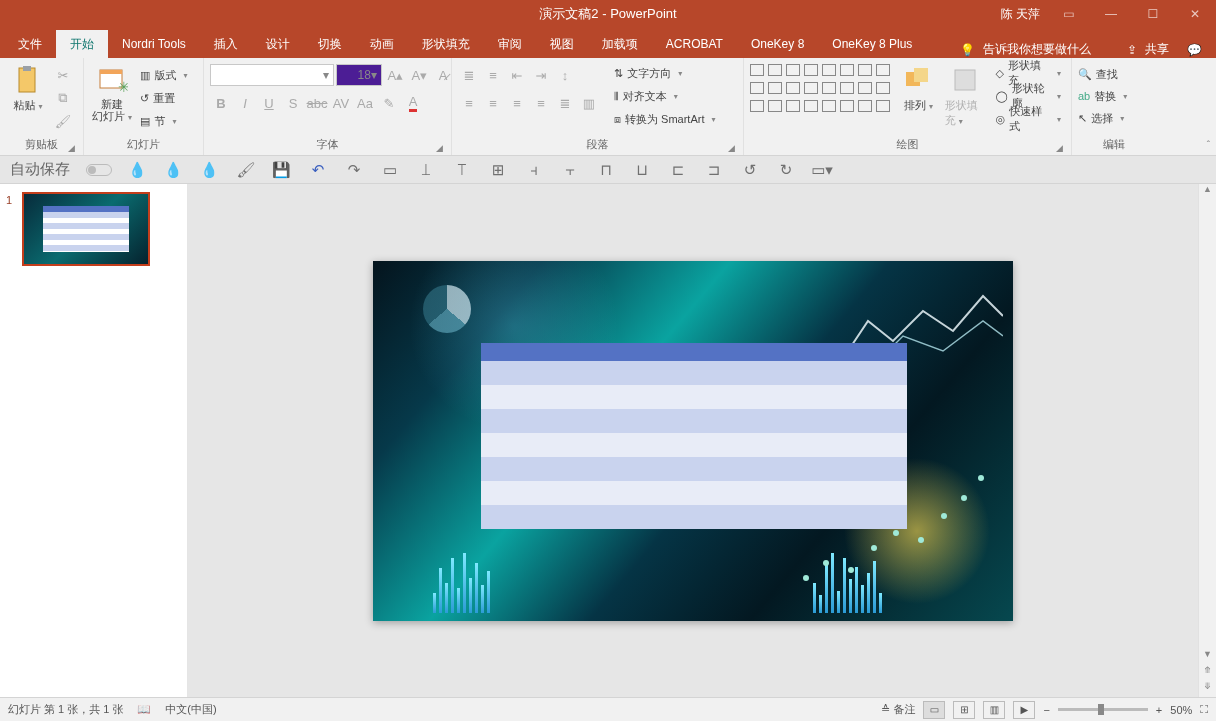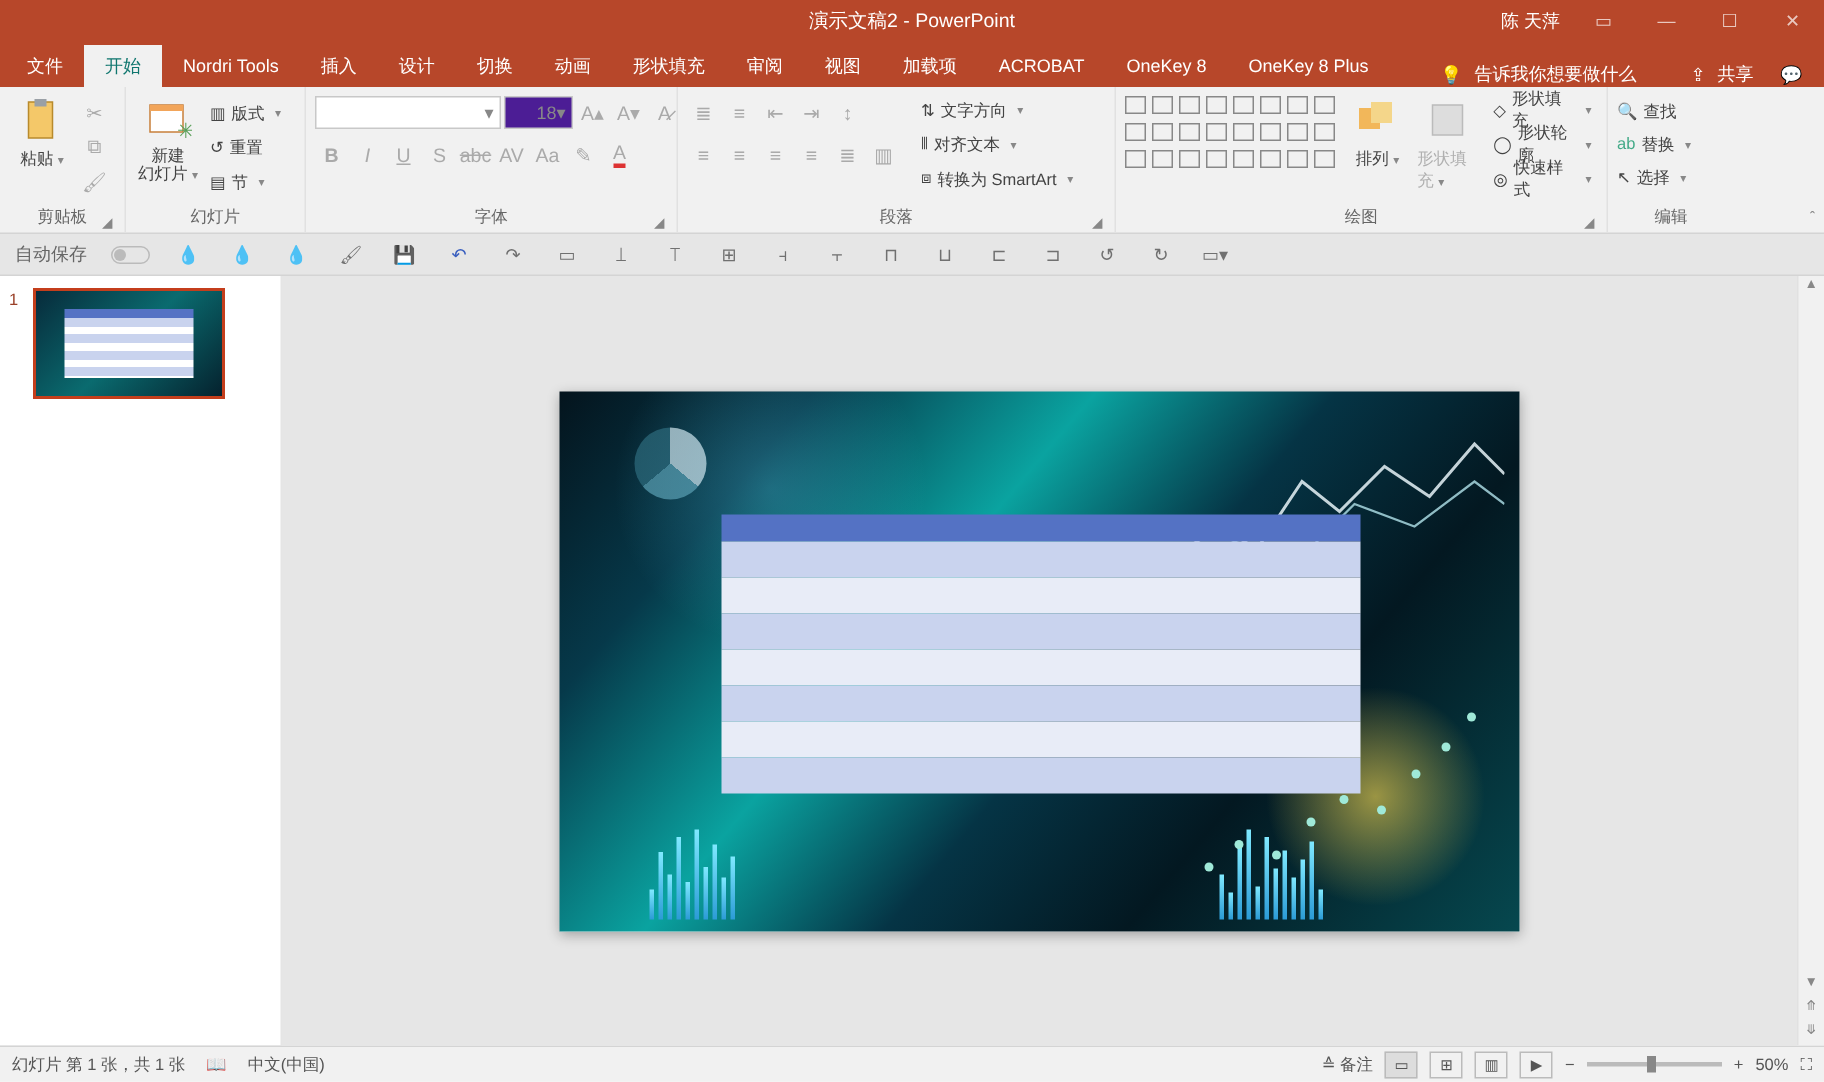--- a/index.html
+++ b/index.html
@@ -24,21 +24,21 @@
 .smallrow.disabled, .disabled { color: #b0b0b0; }
 .fontcombo { width: 124px; height: 22px; border: 1px solid #c8c8c8; background: #fff; display: flex; align-items: center; padding: 0 4px; color: #888; justify-content: space-between; }
 .fontsize { width: 46px; height: 22px; border: 1px solid #c8c8c8; background: #4c1d95; display: flex; align-items: center; padding: 0 4px; color: #888; justify-content: flex-end; }
 .fmtrow { display: flex; gap: 2px; align-items: center; }
 .fmtbtn { width: 22px; height: 22px; display: flex; align-items: center; justify-content: center; color: #aaa; font-size: 13px; }
 .shapesgrid { display: grid; grid-template-columns: repeat(8, 16px); grid-auto-rows: 16px; gap: 2px; }
 .shapesgrid span { border: 1px solid #888; width: 14px; height: 12px; display: block; }
 .editcol { display: flex; flex-direction: column; gap: 2px; padding-top: 4px; }
 .editrow { display: flex; align-items: center; gap: 4px; font-size: 11px; color: #444; height: 20px; }
 .ribboncollapse { position: absolute; right: 6px; bottom: 4px; color: #888; font-size: 10px; }
-.qat { height: 28px; background: #e6e6e6; border-bottom: 1px solid #d4d4d4; display: flex; align-items: center; gap: 16px; padding: 0 10px; font-size: 12px; color: #666; }
+.qat { height: 28px; background: #e6e6e6; border-bottom: 1px solid #d4d4d4; display: flex; align-items: center; gap: 16px; padding: 0 10px; font-size: 15px; color: #666; }
 .qatbtn { width: 20px; height: 20px; display: flex; align-items: center; justify-content: center; color: #707070; }
 .toggle { width: 26px; height: 12px; border: 1px solid #bbb; border-radius: 6px; position: relative; }
 .toggle::after { content: ""; width: 8px; height: 8px; background: #bbb; border-radius: 50%; position: absolute; left: 1px; top: 1px; }
 .workarea { flex: 1; display: flex; overflow: hidden; }
 .slidepanel { width: 188px; background: #fff; border-right: 1px solid #e5e5e5; padding: 8px 6px; display: flex; }
 .slidenum { width: 16px; font-size: 11px; color: #9a4028; padding-top: 2px; }
 .thumb { width: 128px; height: 74px; border: 2px solid #c43e1c; background: linear-gradient(135deg,#072b3b 0%,#0a6b6f 50%,#05222e 100%); display: flex; align-items: center; justify-content: center; }
 .thumb .tblmini { width: 86px; height: 46px; background: repeating-linear-gradient(#c9d3ee 0 6px,#fff 6px 11px); border-top: 6px solid #5472c4; }
 .canvas { flex: 1; background: #e6e6e6; display: flex; align-items: center; justify-content: center; position: relative; }
 .slide { width: 640px; height: 360px; background: linear-gradient(130deg,#04141d 0%,#06394a 18%,#0aa3a0 38%,#053445 55%,#031821 72%,#06484f 100%); position: relative; overflow: hidden; box-shadow: 0 2px 8px rgba(0,0,0,.3); }

